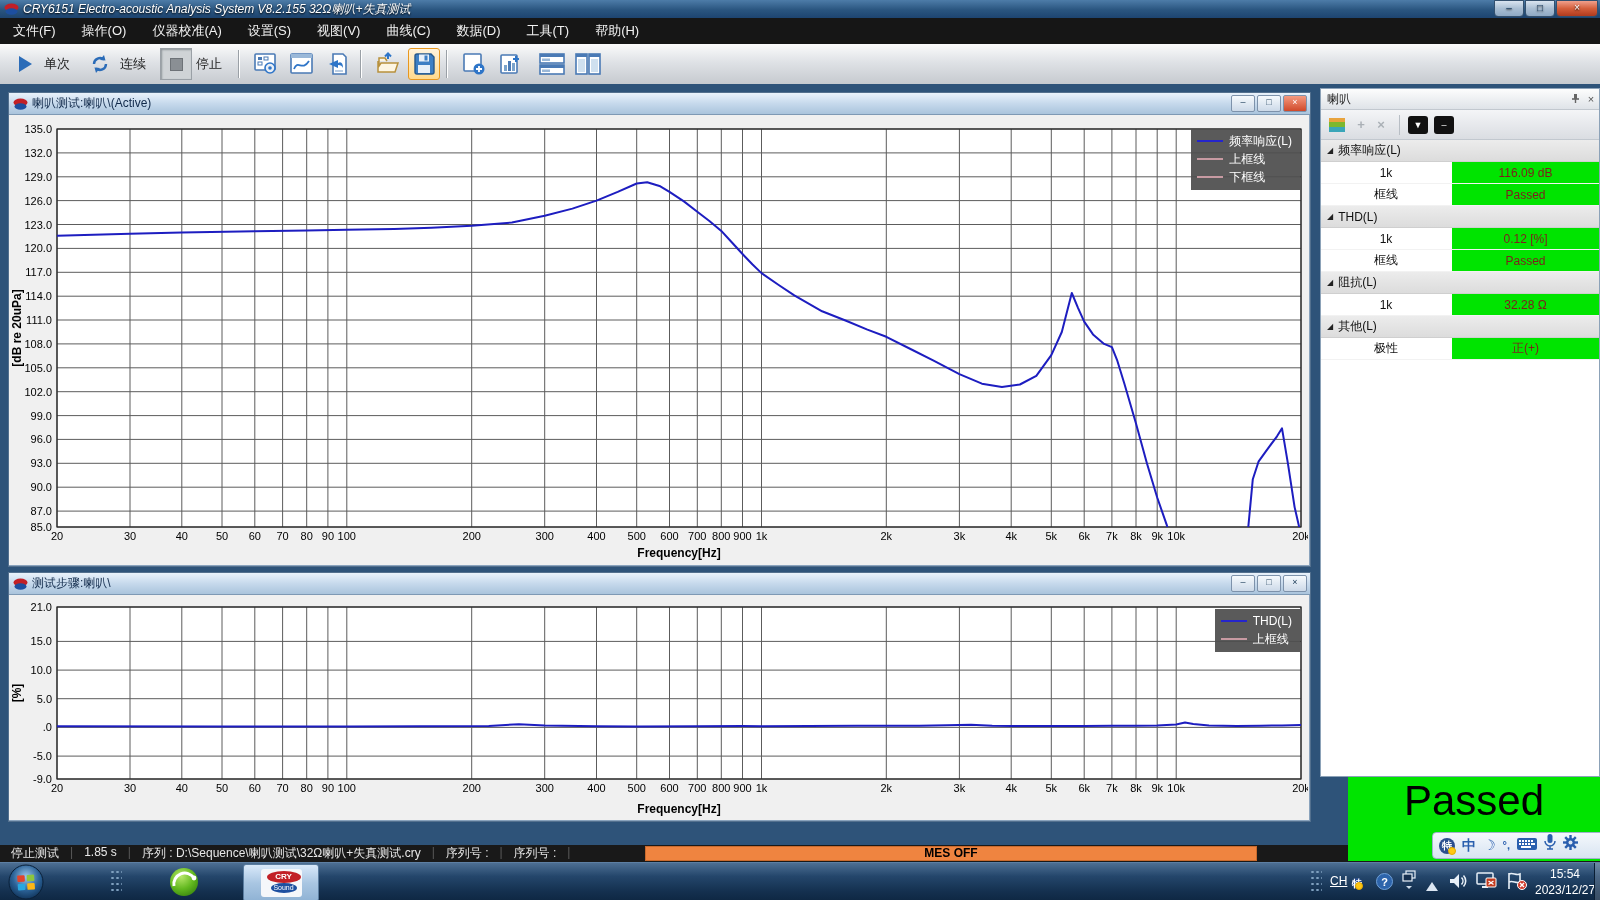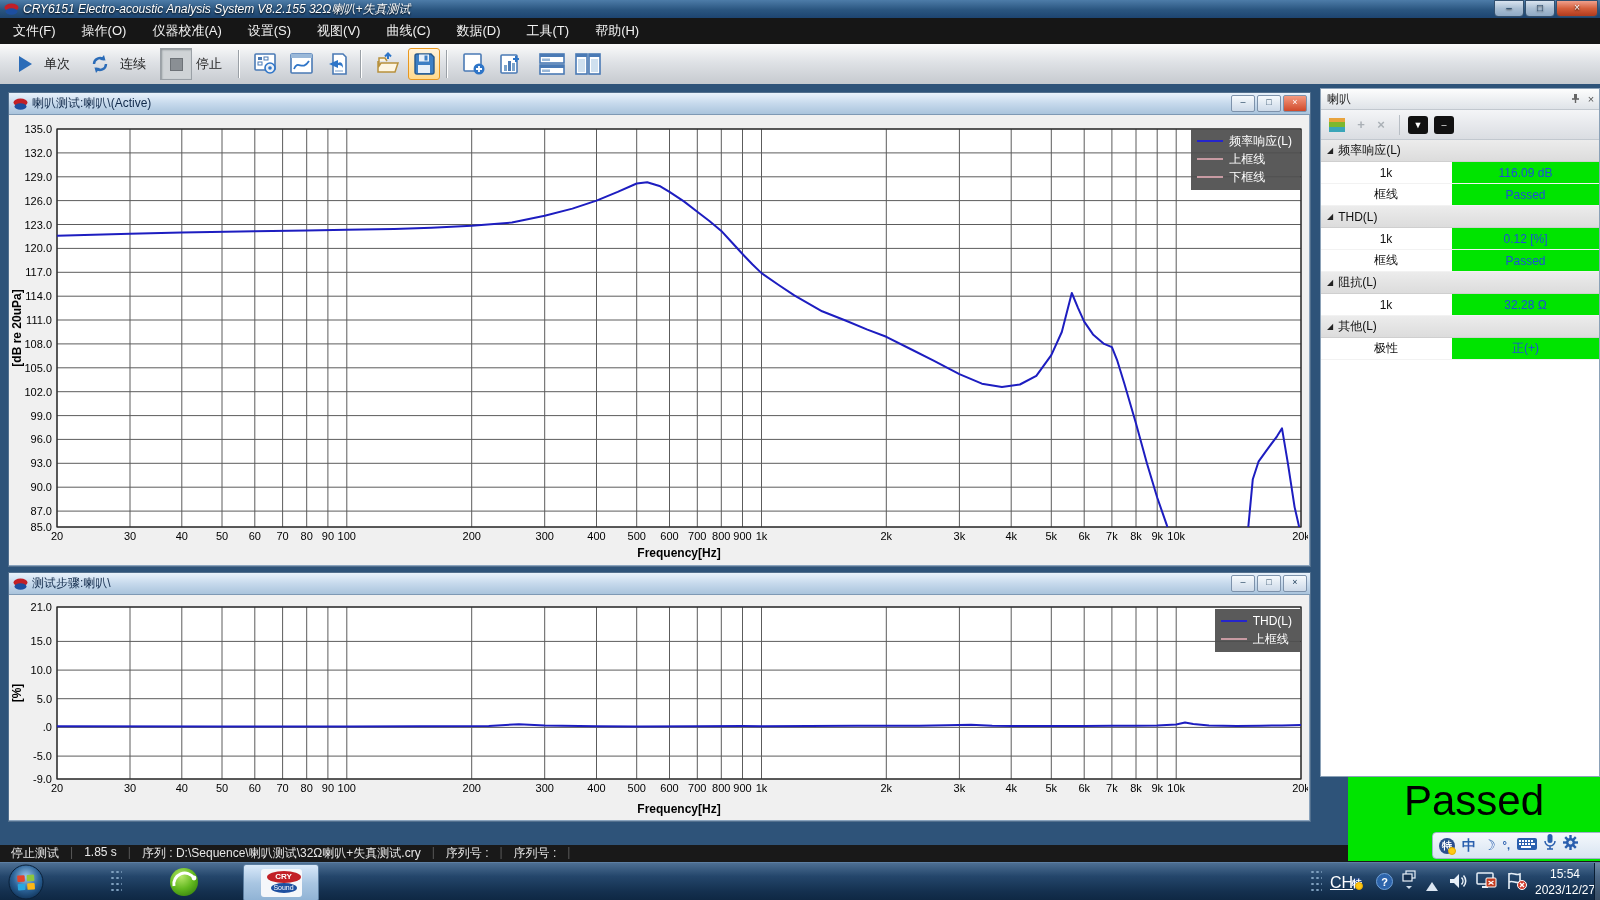--- a/index.html
+++ b/index.html
@@ -79,21 +79,21 @@
     font-weight:bold;cursor:pointer;}
   .pt-sep{width:1px;height:20px;background:#b8bec5;margin:0 8px;}
   .blackbtn{width:20px;height:18px;background:#111;border-radius:3px;color:#fff;font-size:9px;
     text-align:center;line-height:18px;margin-right:6px;cursor:pointer;}
   .pgroup-h{height:21px;background:linear-gradient(#ececec,#dcdcdc);border-bottom:1px solid #cfcfcf;
     display:flex;align-items:center;font-size:12px;color:#111;cursor:pointer;}
   .pgroup-h .tri{font-size:8px;color:#222;margin:0 5px 0 6px;}
   .prow{display:flex;height:21px;border-bottom:1px solid #f2f2f2;font-size:12px;}
   .plabel{width:130px;background:#fff;display:flex;align-items:center;justify-content:center;color:#111;}
   .pvalue{flex:1;background:#00e400;display:flex;align-items:center;justify-content:center;
-    color:#1d4ed8;margin-left:1px;}
+    color:#7f1d1d;margin-left:1px;}
 
   #bigresult{position:absolute;left:1348px;top:777px;width:252px;height:84px;background:#00e400;
     color:#000;font-size:42px;display:flex;align-items:flex-start;justify-content:center;z-index:5;}
 
   
   #statusbar{position:absolute;left:0;top:845px;width:1600px;height:17px;background:#191919;
     color:#e8e8e8;font-size:12px;display:flex;align-items:center;}
   .sbitem{padding:0 11px;white-space:nowrap;}
   .sbdiv{color:#5a5a5a;}
   #mesbar{position:absolute;left:645px;top:1px;width:612px;height:15px;background:#ef8440;
@@ -589,20 +589,21 @@
         <span class="sbdiv">|</span>
         <span class="sbitem">1.85 s</span>
         <span class="sbdiv">|</span>
         <span class="sbitem">序列 : D:\Sequence\喇叭测试\32Ω喇叭+失真测试.cry</span>
         <span class="sbdiv">|</span>
         <span class="sbitem">序列号 :</span>
         <span class="sbdiv">|</span>
         <span class="sbitem">序列号 :</span>
         <span class="sbdiv">|</span>
       </span>
+    <div id="mesbar">MES OFF</div>
   </div>
 
   <div id="taskbar">
     <div id="startorb">
       <svg width="36" height="36">
         <defs>
             <radialGradient id="orb" cx="50%" cy="35%" r="70%">
               <stop offset="0%" stop-color="#9cc8ec"></stop>
               <stop offset="55%" stop-color="#2c6398"></stop>
               <stop offset="100%" stop-color="#0d2e52"></stop>
@@ -633,21 +634,21 @@
         </svg>
     </div>
     <div id="crybtn">
       <div class="crylogo">
         <div class="r">CRY</div>
         <div class="b">Sound</div>
       </div>
     </div>
 
     <div class="tb-grip" style="left:1310px;"></div>
-    <div class="tray-item" style="left:1330px;top:11px;font-size:16px;text-decoration:underline;">CH</div>
+    <div class="tray-item" style="left:1330px;top:11px;font-size:12px;text-decoration:underline;">CH</div>
     <div class="tray-item" style="left:1352px;top:10px;">
       <span class="sogou"><span>特</span><i></i></span>
     </div>
     <div class="tray-item" style="left:1376px;top:10px;">
       <svg width="17" height="17">
           <circle cx="8.5" cy="8.5" r="8" fill="#2d64ab" stroke="#6fa0d8"></circle>
           <text x="8.5" y="12.5" text-anchor="middle" font-size="11" fill="#fff" font-weight="bold">?</text>
         </svg>
     </div>
     <div class="tray-item" style="left:1402px;top:7px;">

